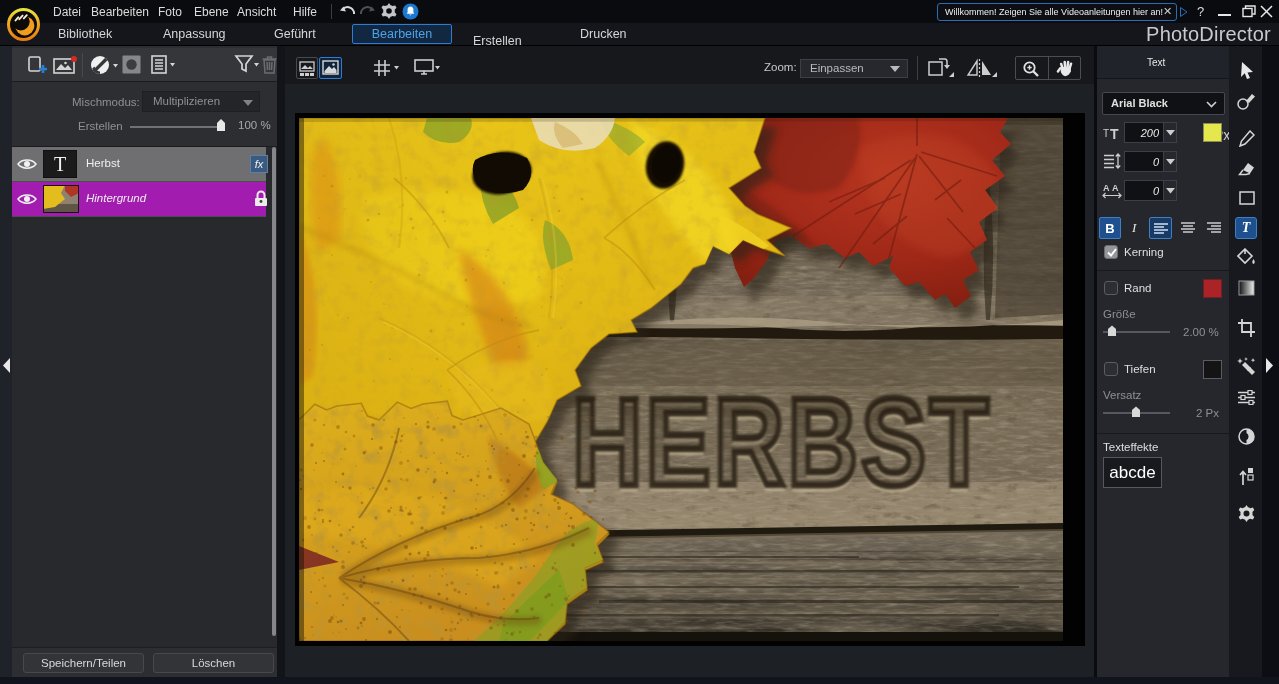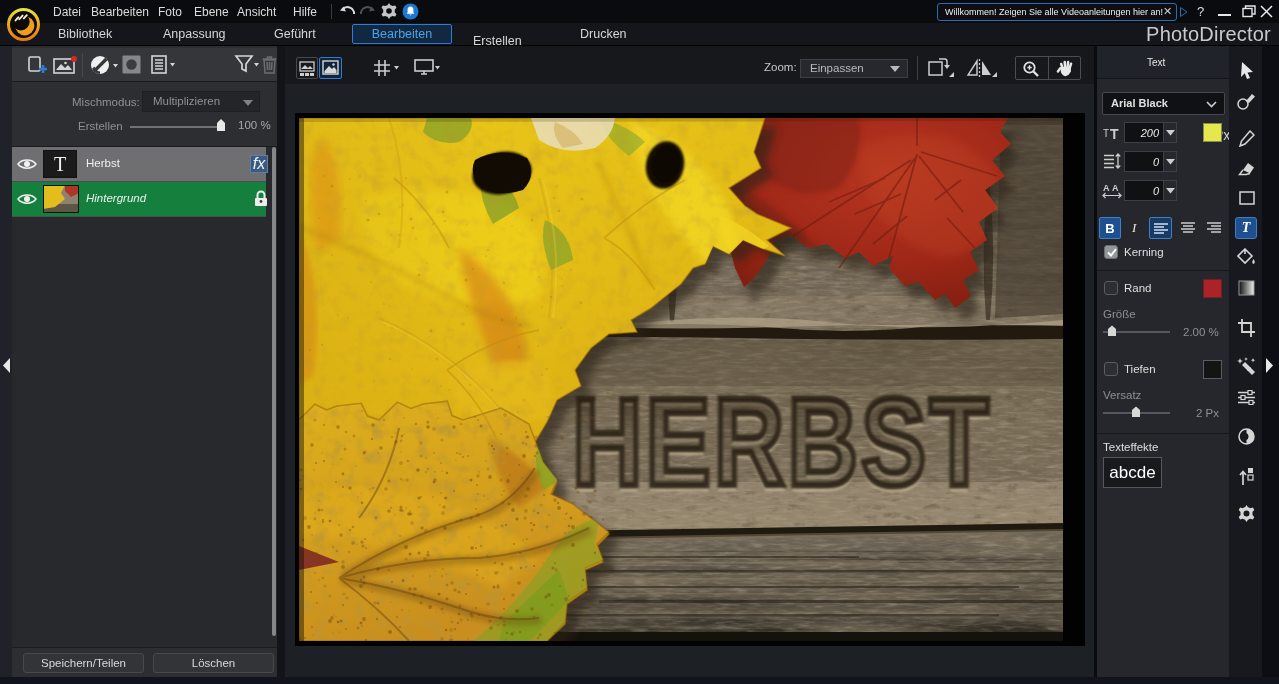--- a/index.html
+++ b/index.html
@@ -170,23 +170,23 @@
     <span class="abs lbl" style="left:226px;top:73px;color:#a7a8aa;">100 %</span>
 
     <div class="abs" style="left:0px;top:100px;width:265px;height:501px;background:#28292d;border-top:1px solid #1a1b1e;"></div>
     <div class="abs layer-row" style="top:101px;background:#6f6f71;border-bottom:1px solid #4c4d4f;">
       <svg class="abs" style="left:5px;top:10px;" width="20" height="14" viewBox="0 0 20 14">
         <path d="M1 7 C5 1.5 15 1.5 19 7 C15 12.5 5 12.5 1 7 Z" fill="none" stroke="#f0f0f0" stroke-width="1.5"></path>
         <circle cx="10" cy="7" r="3" fill="#f0f0f0"></circle>
       </svg>
       <div class="abs" style="left:31px;top:3px;width:34px;height:28px;background:#1b1b1b;border:1px solid #111;color:#f2f2f2;font-family:'Liberation Serif',serif;font-size:20px;text-align:center;line-height:27px;">T</div>
       <span class="abs" style="left:74px;top:10px;color:#f0f0f0;font-size:11.5px;">Herbst</span>
-      <div class="abs" style="left:238px;top:8px;width:18px;height:18px;background:#3a5a80;border:1px solid #5d7ea6;color:#eef2f8;font-size:16px;font-style:italic;text-align:center;line-height:16px;">fx</div>
-    </div>
-    <div class="abs layer-row" style="top:136px;background:#15803d;border-bottom:1px solid #4c4d4f;">
+      <div class="abs" style="left:238px;top:8px;width:18px;height:18px;background:#3a5a80;border:1px solid #5d7ea6;color:#eef2f8;font-size:11px;font-style:italic;text-align:center;line-height:16px;">fx</div>
+    </div>
+    <div class="abs layer-row" style="top:136px;background:#a21caf;border-bottom:1px solid #4c4d4f;">
       <svg class="abs" style="left:5px;top:10px;" width="20" height="14" viewBox="0 0 20 14">
         <path d="M1 7 C5 1.5 15 1.5 19 7 C15 12.5 5 12.5 1 7 Z" fill="none" stroke="#f0f0f0" stroke-width="1.5"></path>
         <circle cx="10" cy="7" r="3" fill="#f0f0f0"></circle>
       </svg>
       <svg class="abs" style="left:31px;top:3px;" width="36" height="28" viewBox="0 0 36 28">
         <rect width="36" height="28" fill="#8d8170"></rect>
         <rect x="0" y="19" width="36" height="9" fill="#5e5546"></rect>
         <path d="M0 0 L22 0 L18 8 L22 14 L12 22 L0 24 Z" fill="#e3bc1e"></path>
         <path d="M22 0 L36 0 L36 8 L28 12 L22 6 Z" fill="#b03524"></path>
         <rect width="36" height="28" fill="none" stroke="#111" stroke-width="2"></rect>

